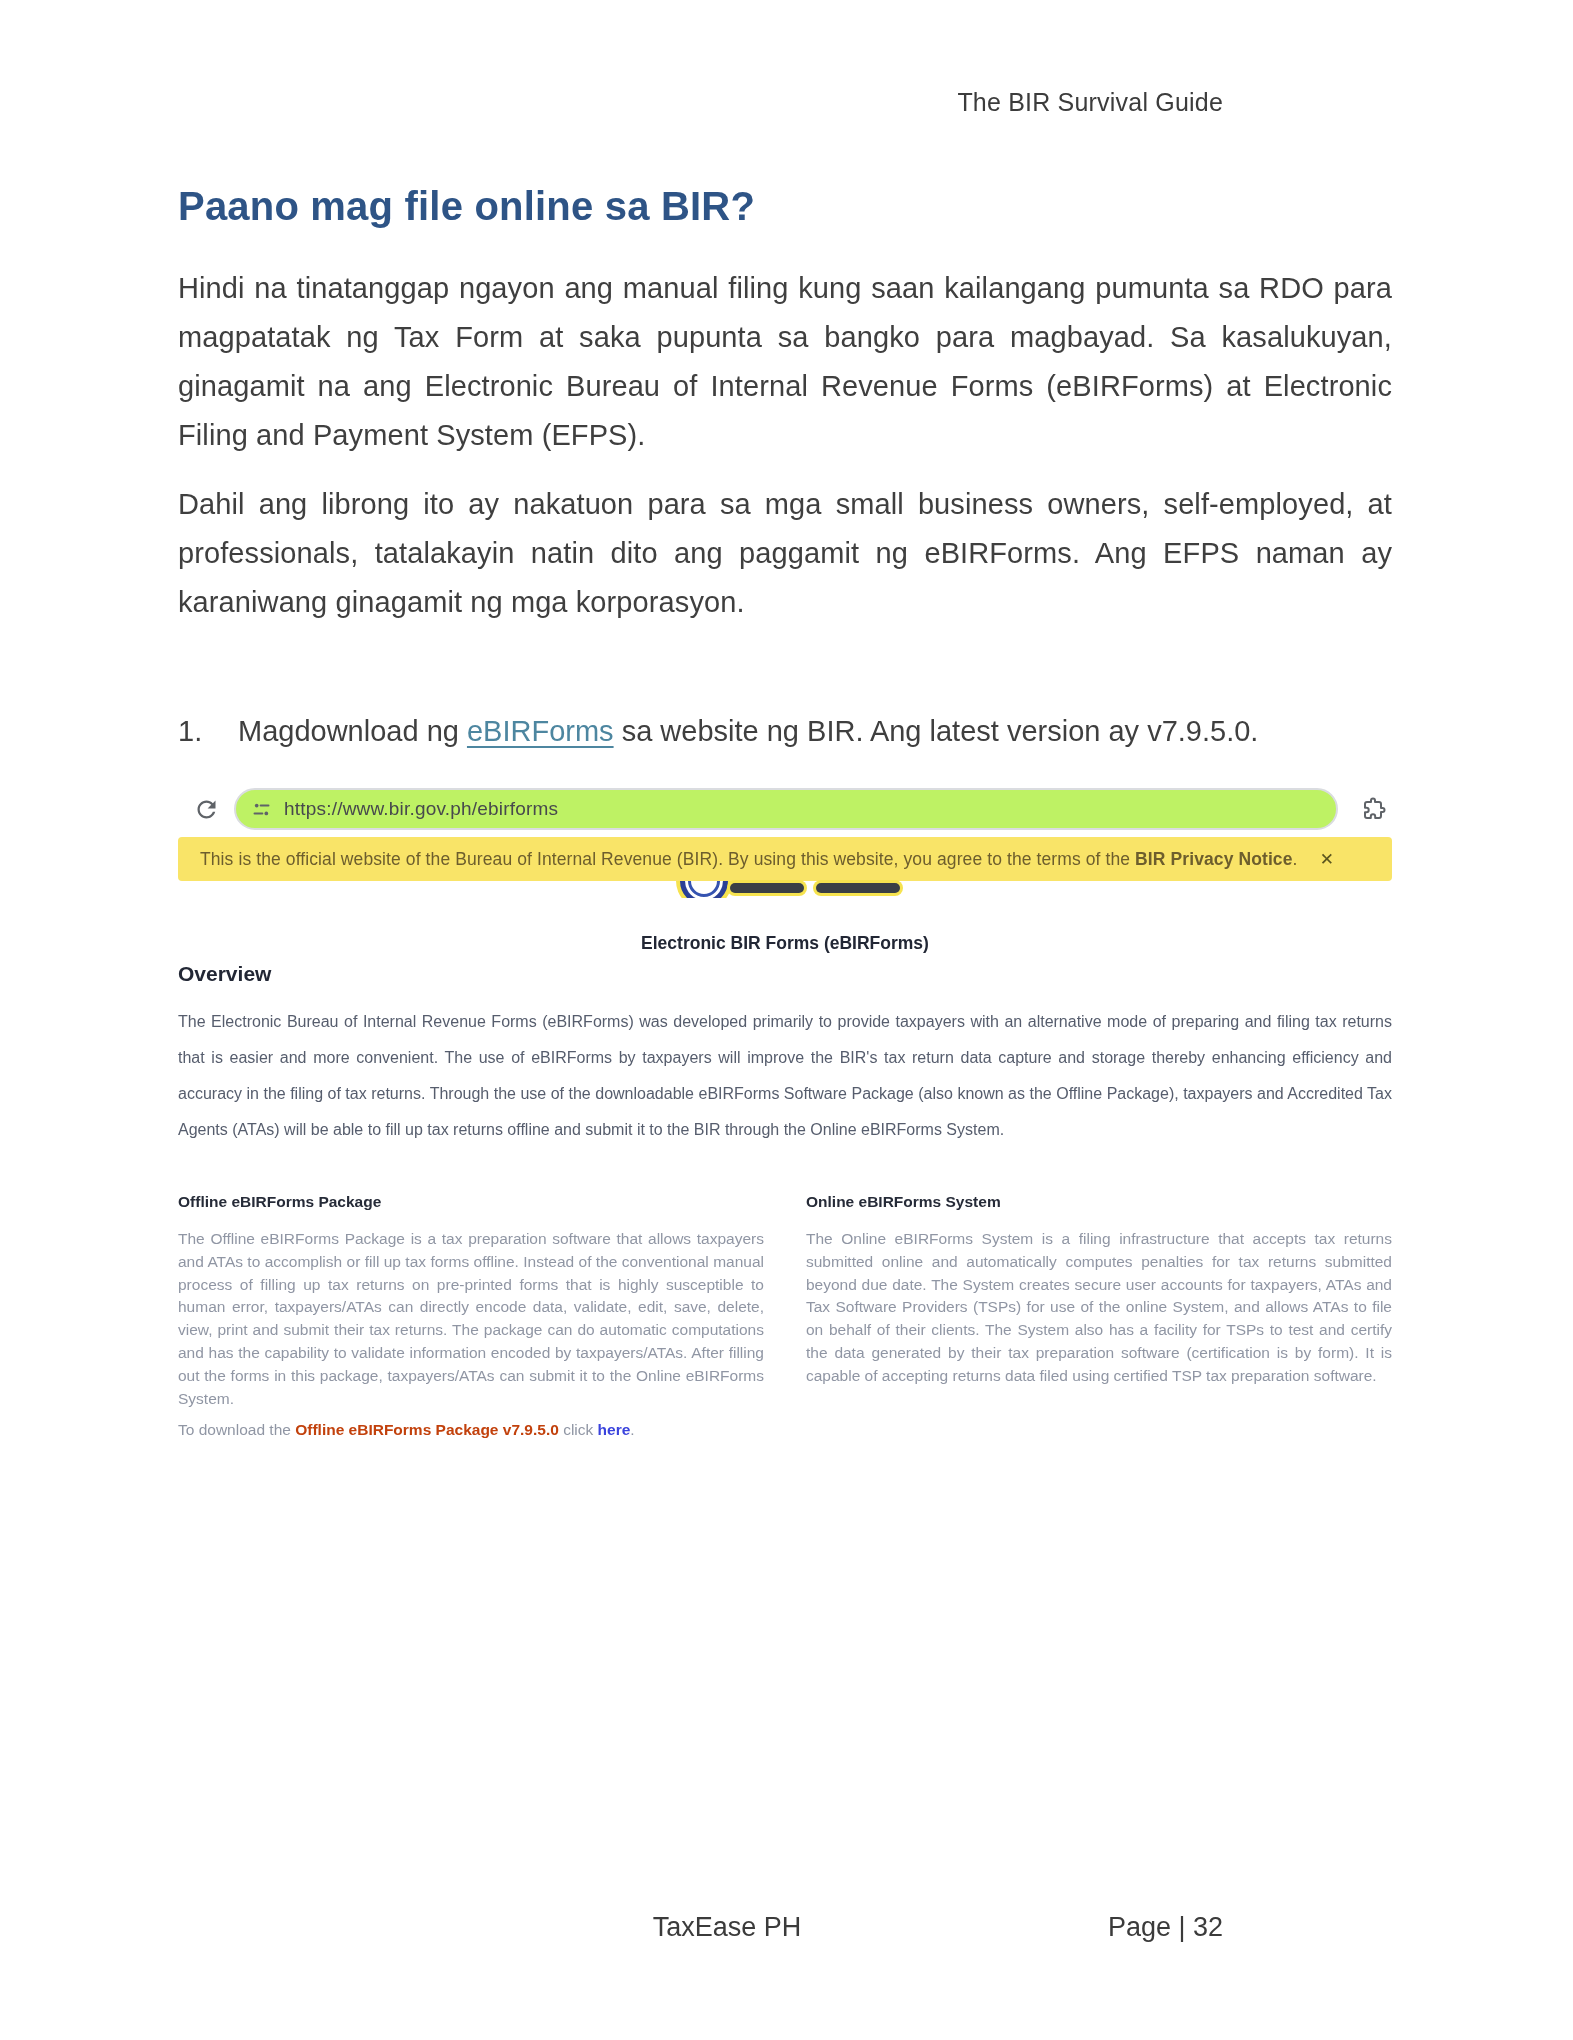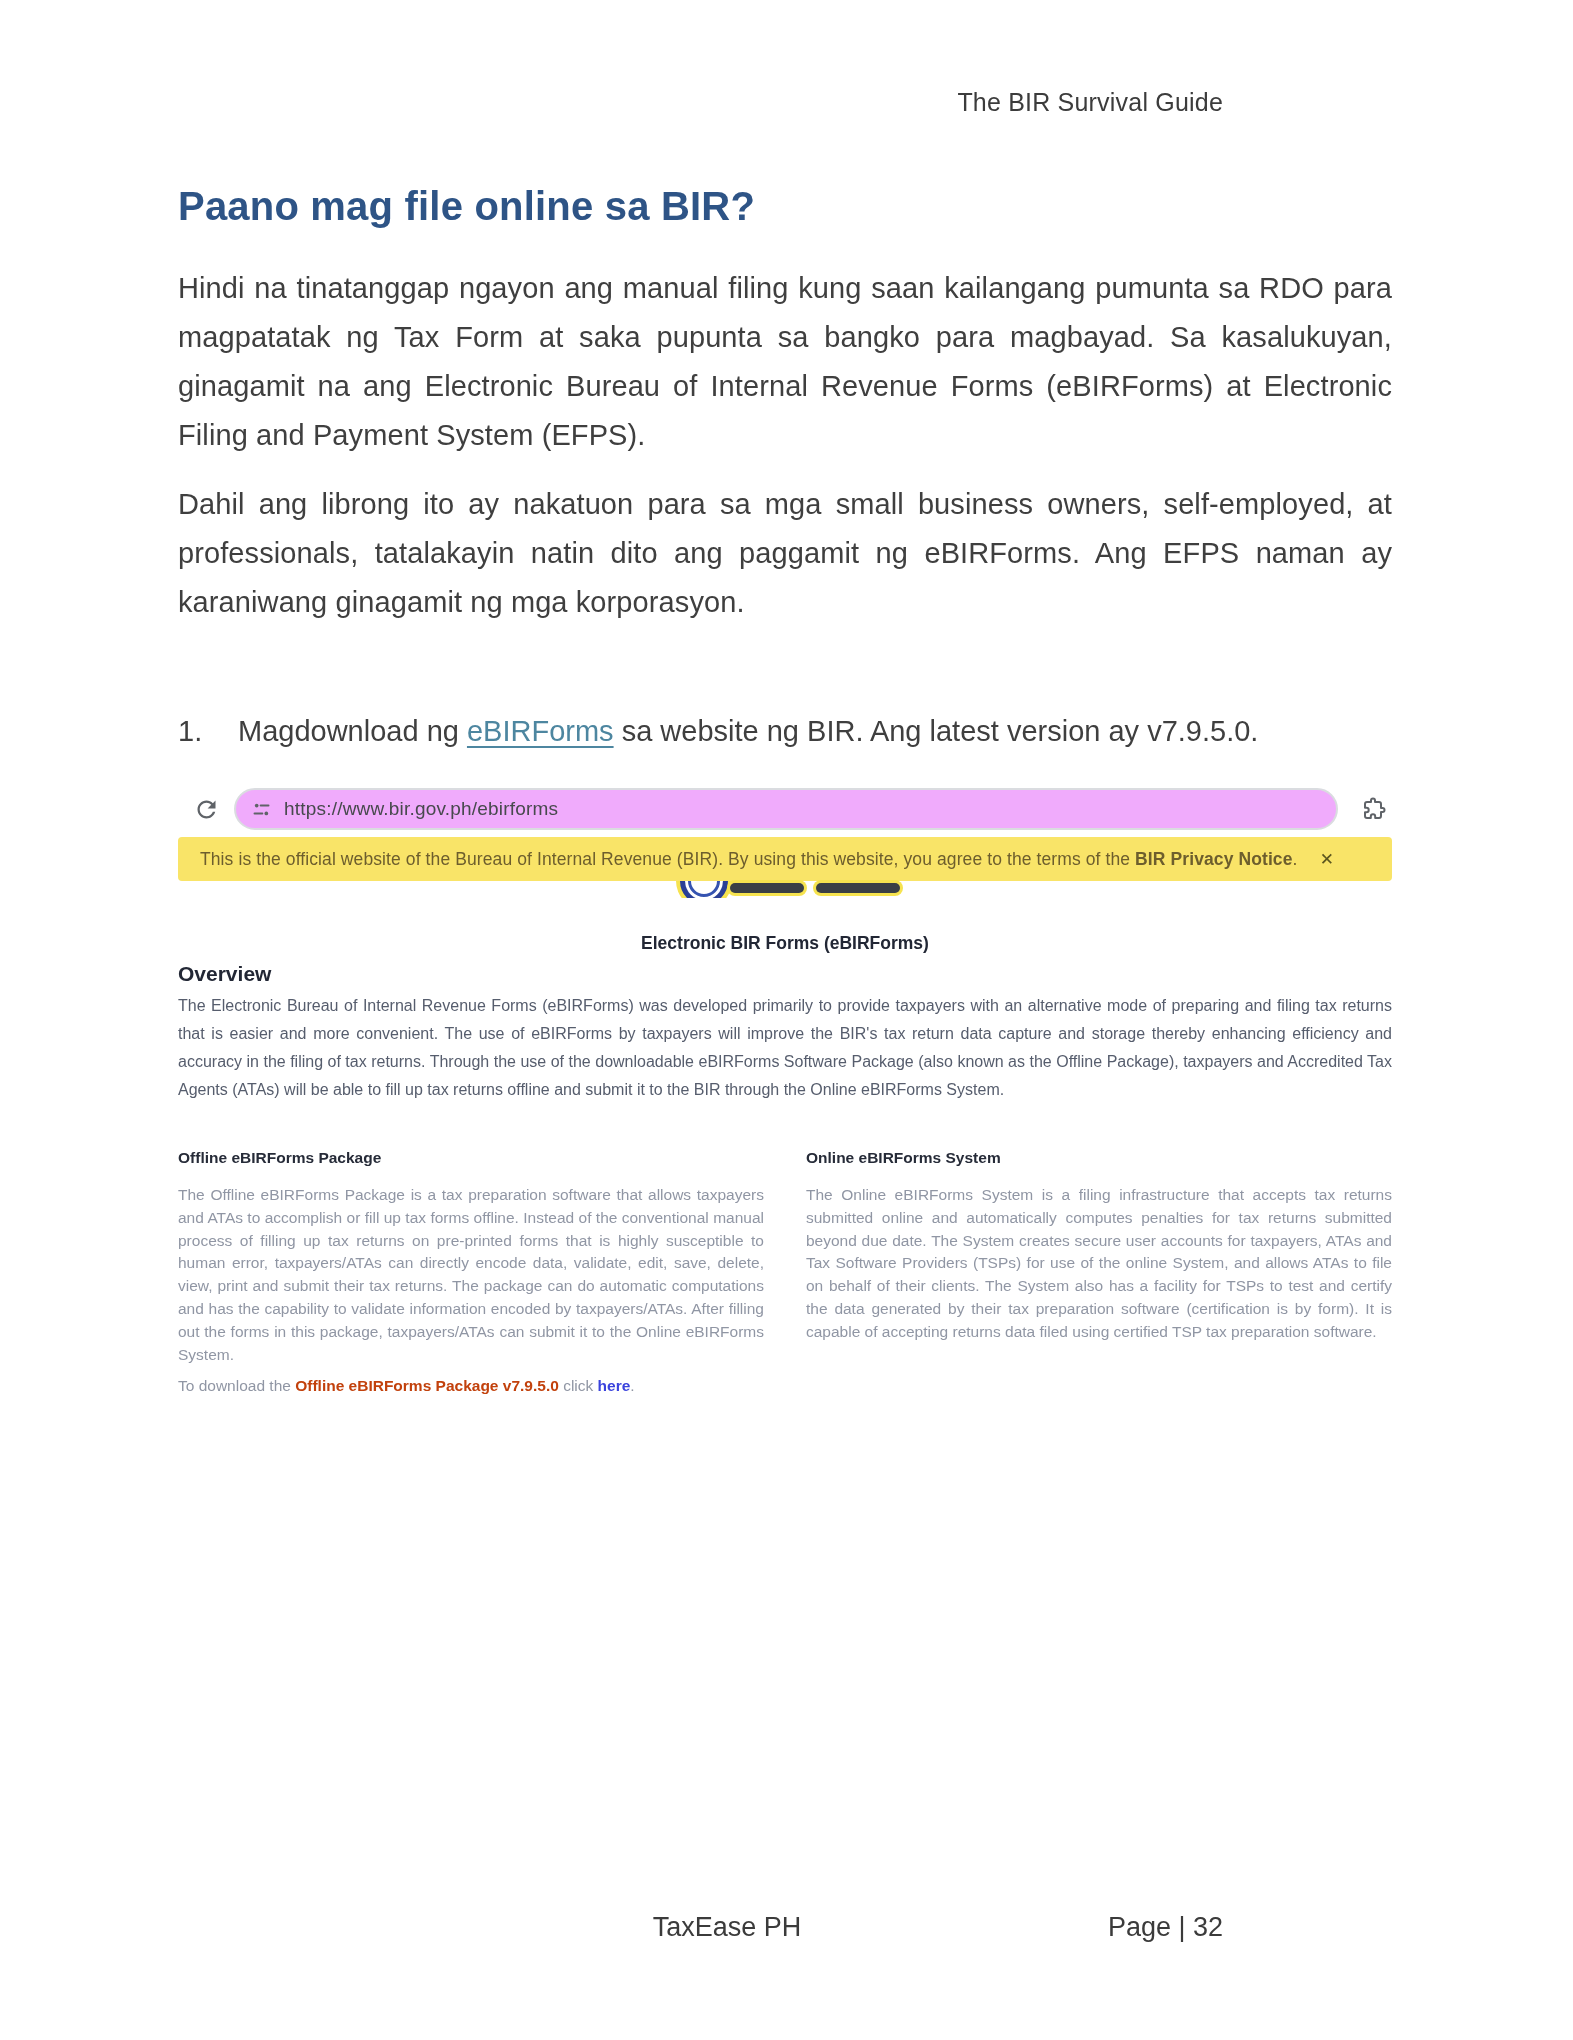--- a/index.html
+++ b/index.html
@@ -30,21 +30,21 @@
   .step-row{margin-top:84px;display:flex;font-size:29px;line-height:40px;color:#3f3f3f;}
   .step-num{width:60px;flex:0 0 60px;}
   .link-teal{color:var(--link-teal);text-decoration:underline;text-underline-offset:5px;cursor:pointer;}
 
   
   .browser{margin-top:36px;}
   .toolbar{display:flex;align-items:center;height:44px;}
   .reload-btn{width:27px;height:27px;margin-left:15px;flex:0 0 27px;cursor:pointer;}
   .url-pill{
     display:flex;align-items:center;margin-left:14px;width:1104px;height:42px;
-    box-sizing:border-box;border:2px solid #dadce0;border-radius:22px;background:#f0abfc;
+    box-sizing:border-box;border:2px solid #dadce0;border-radius:22px;background:#bef264;
     padding-left:15px;cursor:text;
   }
   .tune-icon{width:21px;height:21px;flex:0 0 21px;}
   .url-text{margin-left:12px;font-size:19px;color:#47494d;letter-spacing:.2px;white-space:nowrap;}
   .ext-btn{width:24px;height:24px;margin-left:24px;flex:0 0 24px;cursor:pointer;}
 
   .notice-banner{
     position:relative;margin-top:6px;height:44px;background:var(--banner-bg);
     border-radius:4px;display:flex;align-items:center;box-sizing:border-box;
     padding:0 80px 0 22px;font-size:17.5px;color:var(--banner-text);letter-spacing:.1px;
@@ -62,21 +62,21 @@
     border:5px solid #2a3f96;background:#fff;
     box-shadow:0 0 0 4px #f6e34f, inset 0 0 0 3px #fff, inset 0 0 0 6px #3553b0;
   }
   .text-frag{position:absolute;top:2px;height:10px;background:#3a3f45;border-radius:5px;
     box-shadow:0 0 0 3px #f6e34f;}
   .frag-1{left:552px;width:74px;}
   .frag-2{left:638px;width:84px;}
 
   .site-title{margin-top:34px;text-align:center;font-size:17.5px;font-weight:bold;color:#222735;}
   .ov-head{margin-top:8px;font-size:21px;font-weight:bold;color:#222735;}
-  .ov-para{margin-top:6px;font-size:16px;line-height:28px;text-align:justify;color:#565d6d;}
+  .ov-para{margin-top:18px;font-size:16px;line-height:36px;text-align:justify;color:#565d6d;}
 
   .cols{display:flex;gap:42px;margin-top:44px;}
   .col{flex:1;min-width:0;}
   .col-head{margin:0 0 16px 0;font-size:15.5px;line-height:20px;font-weight:bold;color:#262b38;}
   .col-body{margin:0;font-size:15.5px;line-height:22.8px;text-align:justify;color:#9096a4;}
   .col-foot{margin-top:9px;font-size:15.5px;line-height:22.8px;color:#9096a4;}
   .col-foot b{color:#c2410c;}
   .here-link{color:var(--link-blue);font-weight:bold;cursor:pointer;}
   .col-body2{margin-top:9px;}
 

